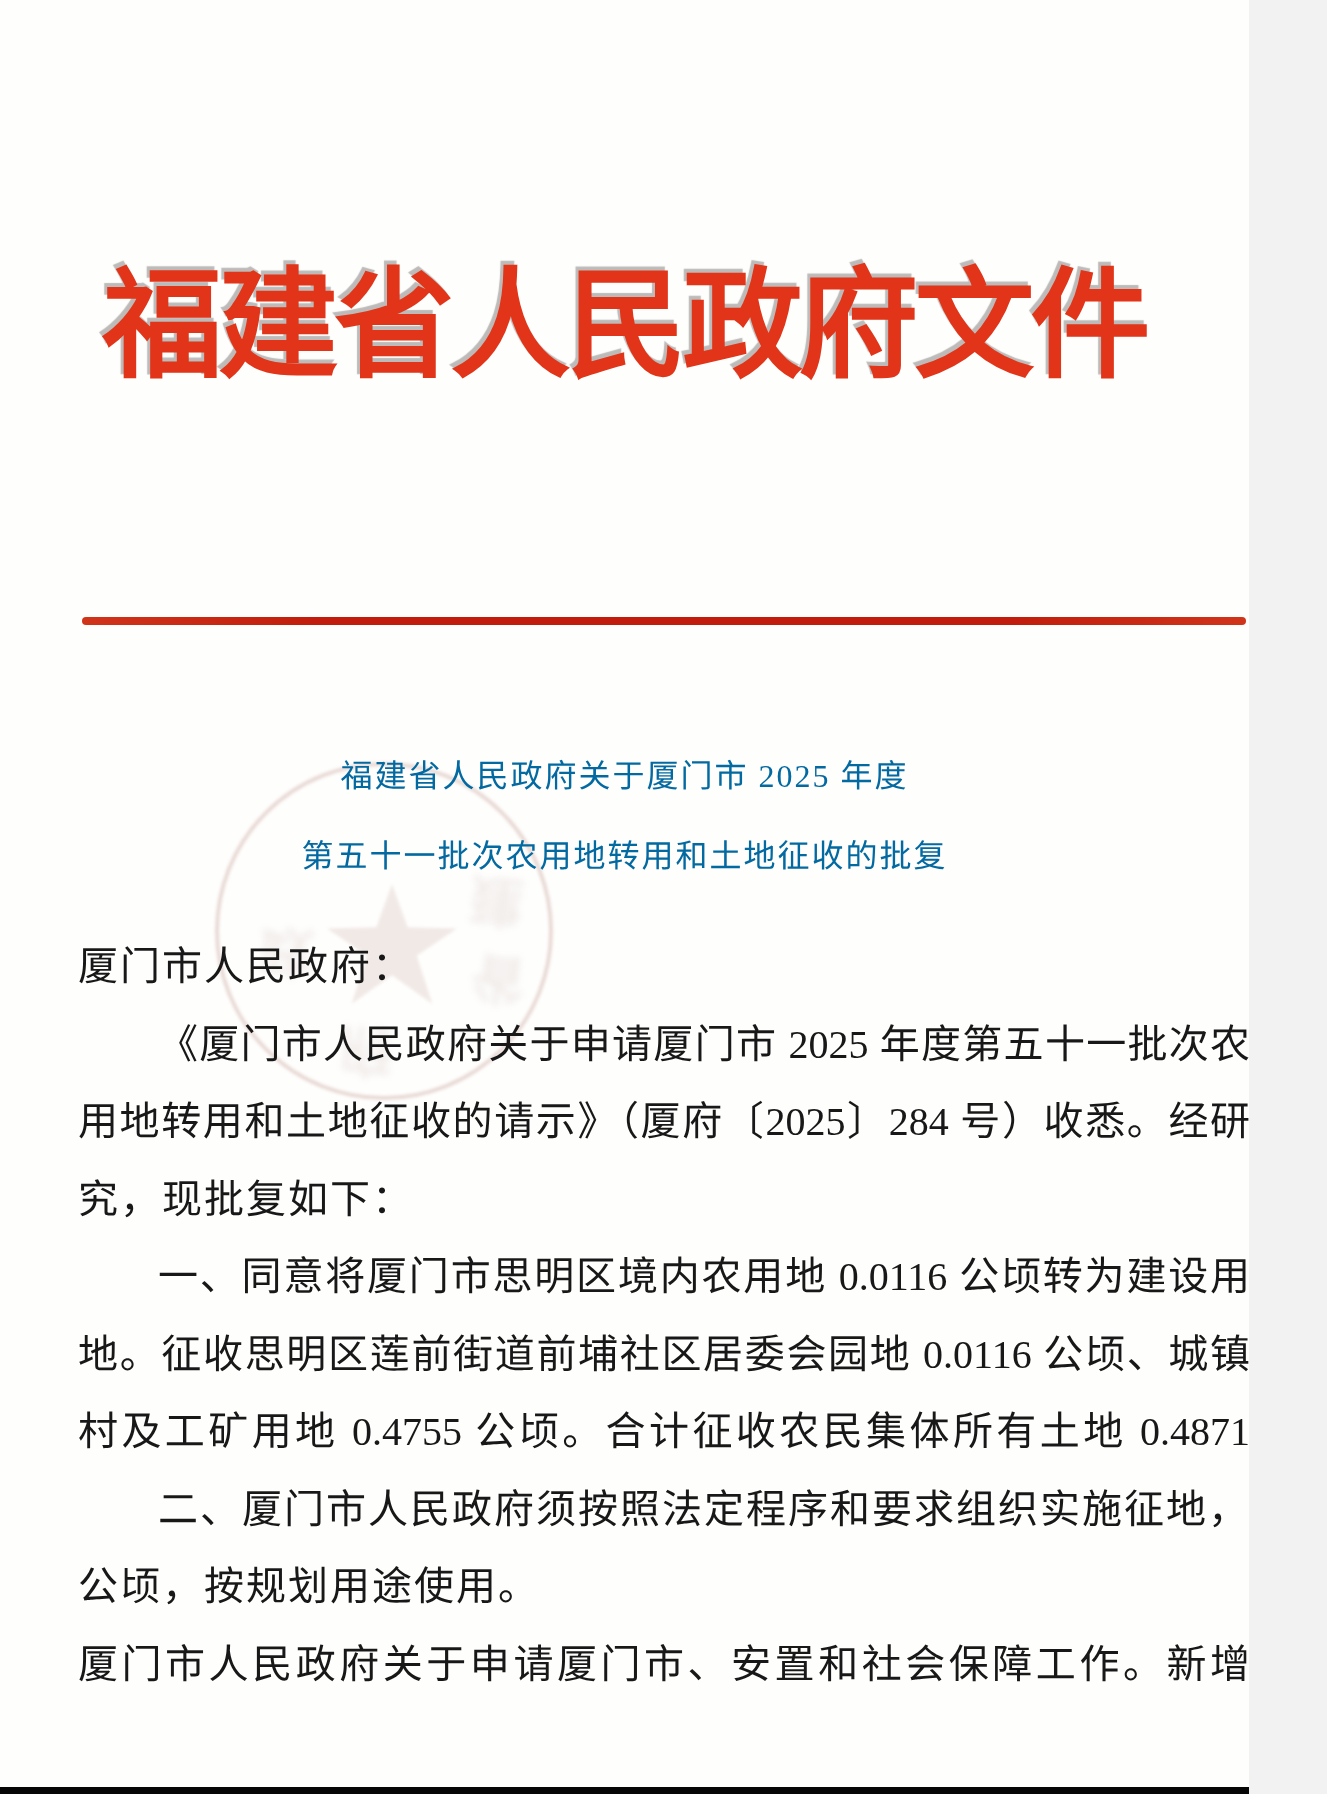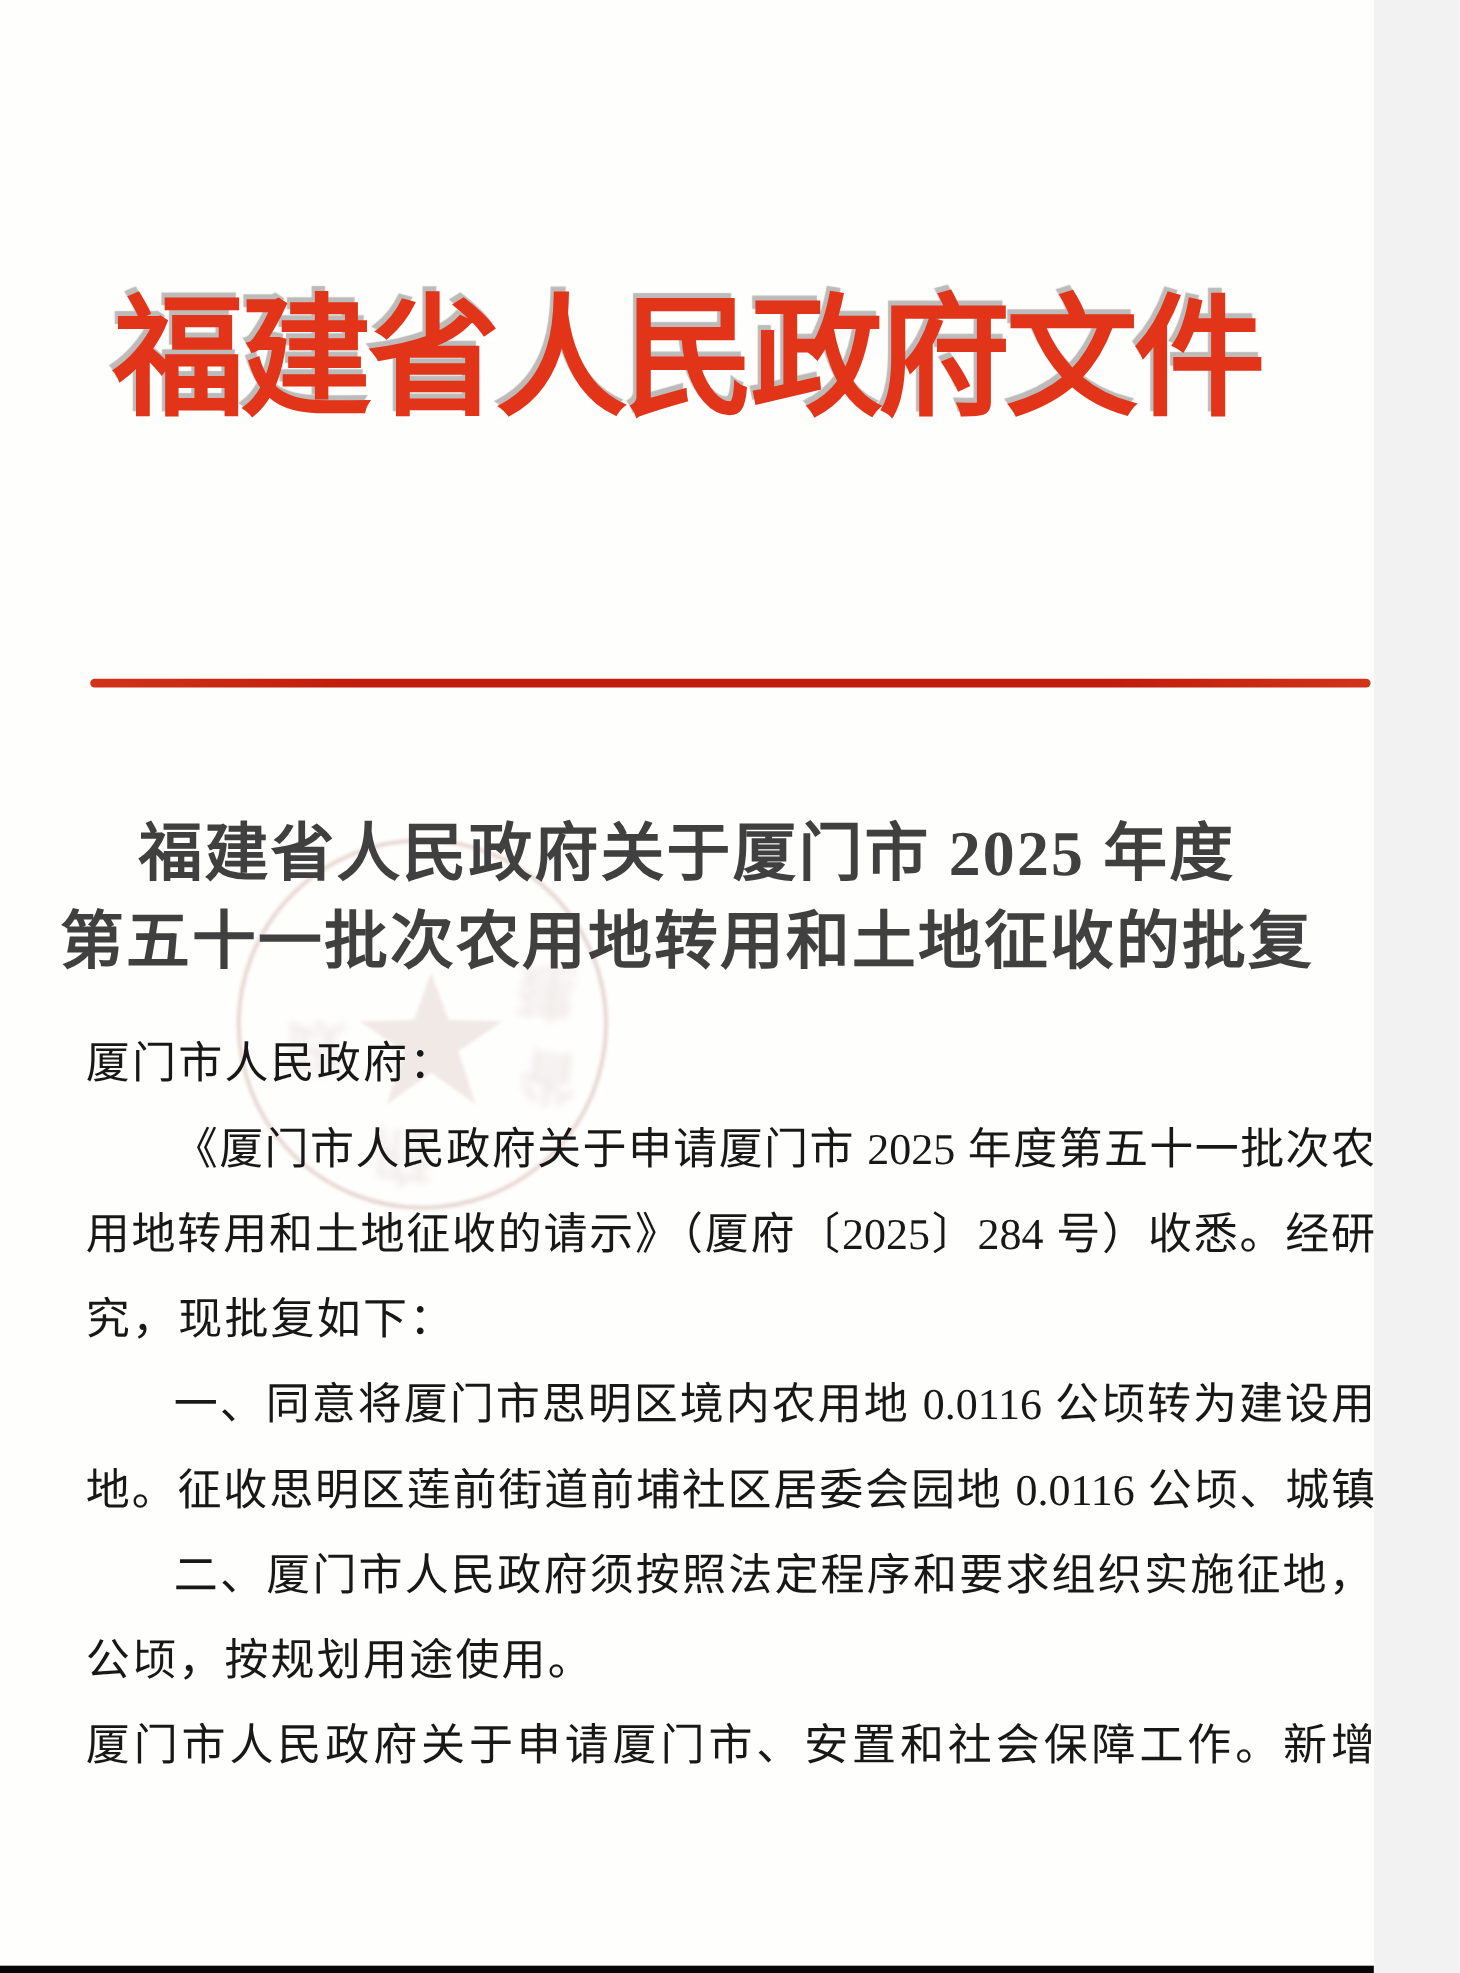--- a/index.html
+++ b/index.html
@@ -38,21 +38,21 @@
   .red-rule{
     position:absolute;top:617px;left:82px;
     width:1164px;height:8px;
     background:linear-gradient(90deg,#d03419,#c21d0c 20%,#c21d0c 80%,#d03419);
     border-radius:4px;
   }
   
   .doc-title{
     position:absolute;top:736px;left:0;width:100%;
     text-align:center;
-    font-size:58px;font-weight:bold;color:#404040;
+    font-size:32px;font-weight:normal;color:#0369a1;
     line-height:80px;letter-spacing:2px;
     white-space:nowrap;
   }
   
   .seal{
     position:absolute;left:215px;top:762px;
     width:330px;height:330px;
     border:4px solid rgba(186,136,122,0.30);
     border-radius:50%;
     filter:blur(1.5px);
@@ -124,20 +124,21 @@
     <div>第五十一批次农用地转用和土地征收的批复</div>
   </div>
 
   <div class="body-text">
     <div class="line">厦门市人民政府：</div>
     <div class="line indent justify">《厦门市人民政府关于申请厦门市 2025 年度第五十一批次农</div>
     <div class="line justify">用地转用和土地征收的请示》（厦府〔2025〕284 号）收悉。经研</div>
     <div class="line">究，现批复如下：</div>
     <div class="line indent justify">一、同意将厦门市思明区境内农用地 0.0116 公顷转为建设用</div>
     <div class="line justify">地。征收思明区莲前街道前埔社区居委会园地 0.0116 公顷、城镇</div>
+    <div class="line justify">村及工矿用地 0.4755 公顷。合计征收农民集体所有土地 0.4871</div>
     <div class="line indent">二、厦门市人民政府须按照法定程序和要求组织实施征地，</div>
     <div class="line">公顷，按规划用途使用。</div>
     <div class="line justify">厦门市人民政府关于申请厦门市、安置和社会保障工作。新增</div>
   </div>
 
   <div class="bottom-strip"></div>
 
 </div>
 
 </body></html>

